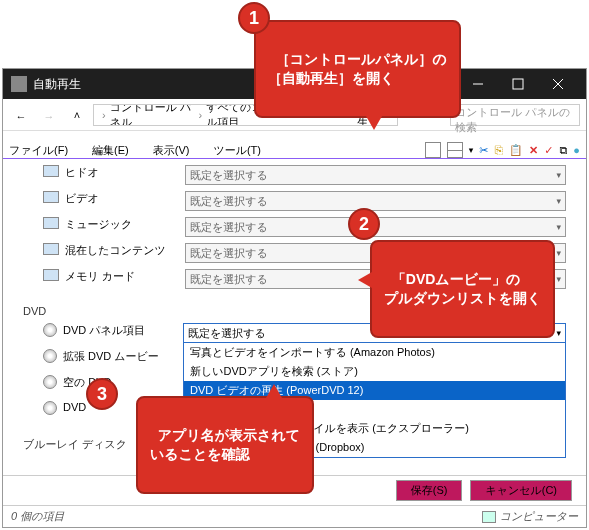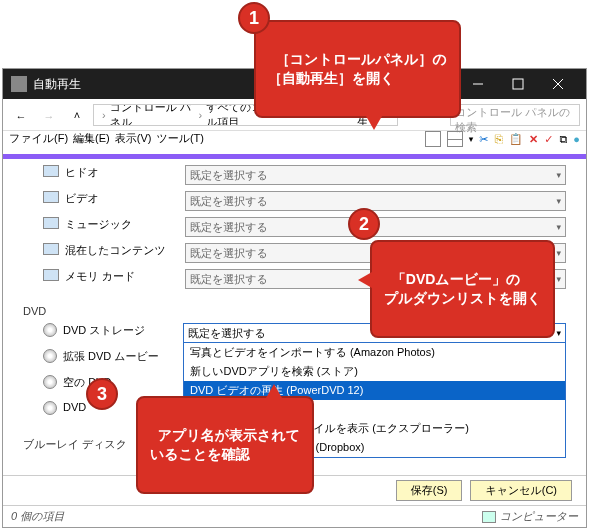--- a/index.html
+++ b/index.html
@@ -13,41 +13,41 @@
 .titlebar .winbtn { width: 40px; height: 30px; display: flex; align-items: center; justify-content: center; cursor: pointer; }
 .titlebar .winbtn svg { width: 12px; height: 12px; stroke: #fff; stroke-width: 1; fill: none; }
 
 .navbar { height: 32px; display: flex; align-items: center; border-bottom: 1px solid #ddd; padding: 0 6px; gap: 4px; font-size: 11px; }
 .navbar .nav-arrow { width: 24px; height: 24px; display: flex; align-items: center; justify-content: center; cursor: pointer; }
 .navbar .crumbs { flex: 1; border: 1px solid #ccc; height: 22px; display: flex; align-items: center; padding: 0 4px; overflow: hidden; }
 .navbar .crumbs .sep { margin: 0 4px; color: #888; }
 .navbar .search { width: 130px; border: 1px solid #ccc; height: 22px; padding: 0 4px; font-size: 11px; color: #999; }
 .navbar .refresh, .navbar .chev { width: 20px; display: flex; justify-content: center; }
 
-.menubar { height: 28px; display: flex; align-items: flex-start; border-bottom: 5px solid #8b5cf6; padding: 0 6px; font-size: 11px; gap: 5px; }
+.menubar { height: 28px; display: flex; align-items: flex-end; border-bottom: 1px solid #8b5cf6; padding: 0 6px; font-size: 11px; gap: 24px; }
 .menubar .tools { margin-left: auto; display: flex; gap: 6px; align-items: center; }
 .menubar .tool { width: 16px; height: 16px; }
 
 .content { flex: 1; overflow: hidden; position: relative; padding: 6px 20px 6px 40px; font-size: 11px; }
 .row { display: flex; align-items: flex-start; height: 24px; margin-bottom: 2px; }
 .row .icon { width: 16px; height: 12px; margin-right: 6px; border: 1px solid #888; background: #cfe3f5; flex-shrink: 0; }
 .row .icon.cd { border-radius: 50%; width: 14px; height: 14px; background: radial-gradient(circle,#fff 20%,#ccc 70%); }
 .row .label { width: 120px; }
 .row .dd { flex: 1; border: 1px solid #999; height: 20px; padding: 0 4px; display: flex; align-items: center; background: #f5f5f5; font-size: 11px; color: #666; position: relative; }
 .row .dd .chev { position: absolute; right: 4px; font-size: 9px; }
 .section { font-size: 11px; color: #333; margin: 12px 0 6px -20px; }
 
 .dd.open { background: #fff; color: #000; border-color: #2a6ec9; }
 .dropdown-list { position: absolute; top: 100%; left: -1px; right: -1px; border: 1px solid #2a6ec9; background: #fff; z-index: 5; }
 .dropdown-list .opt { padding: 2px 6px; font-size: 11px; white-space: nowrap; overflow: hidden; }
 .dropdown-list .opt.sel { background: #0a64c8; color: #fff; }
 .dash-ellipse { position: absolute; border: 2px dashed #d93025; border-radius: 12px; pointer-events: none; }
 
 .footer { height: 30px; border-top: 1px solid #ccc; display: flex; align-items: center; justify-content: flex-end; padding: 0 14px; gap: 8px; font-size: 11px; }
-.footer button { padding: 2px 14px; font-size: 11px; border: 1px solid #999; background: #fef9c3; }
+.footer button { padding: 2px 14px; font-size: 11px; border: 1px solid #999; background: #be185d; }
 
 .statusbar { height: 22px; border-top: 1px solid #ccc; display: flex; align-items: center; padding: 0 8px; font-size: 11px; color: #555; font-style: italic; }
 .statusbar .right { margin-left: auto; display: flex; align-items: center; gap: 4px; }
 .statusbar .mini { width: 14px; height: 12px; border: 1px solid #888; background: #cfe; }
 
 
 .callout { position: absolute; background: #d93025; border: 2px solid #a3241b; color: #fff; border-radius: 8px; padding: 8px 12px; font-size: 14px; font-weight: 600; z-index: 20; line-height: 1.4; }
 .callout .tail { position: absolute; width: 0; height: 0; }
 .badge { position: absolute; width: 32px; height: 32px; border-radius: 50%; background: #d93025; border: 2px solid #a3241b; color: #fff; font-weight: bold; font-size: 18px; display: flex; align-items: center; justify-content: center; z-index: 21; }
 .tail-dl { border-top: 14px solid #d93025; border-left: 8px solid transparent; border-right: 8px solid transparent; }
@@ -165,21 +165,21 @@
       <div class="dd">
           <span>既定を選択する</span>
           <span class="chev">▾</span>
         </div>
     </div>
 
     <div class="section">DVD</div>
     <div id="rows-dvd">
         <div class="row">
           <div class="icon cd"></div>
-          <div class="label">DVD ストレージ</div>
+          <div class="label">DVD パネル項目</div>
           <div class="dd open">
             <span>既定を選択する</span>
             <span class="chev">▾</span>
             <div class="dropdown-list">
               <div class="opt">写真とビデオをインポートする (Amazon Photos)</div>
               <div class="opt">新しいDVDアプリを検索 (ストア)</div>
               <div class="opt sel">DVD ビデオの再生 (PowerDVD 12)</div>
               <div class="opt">何もしない</div>
               <div class="opt">フォルダーを開いてファイルを表示 (エクスプローラー)</div>
               <div class="opt">写真と動画をインポート (Dropbox)</div>

